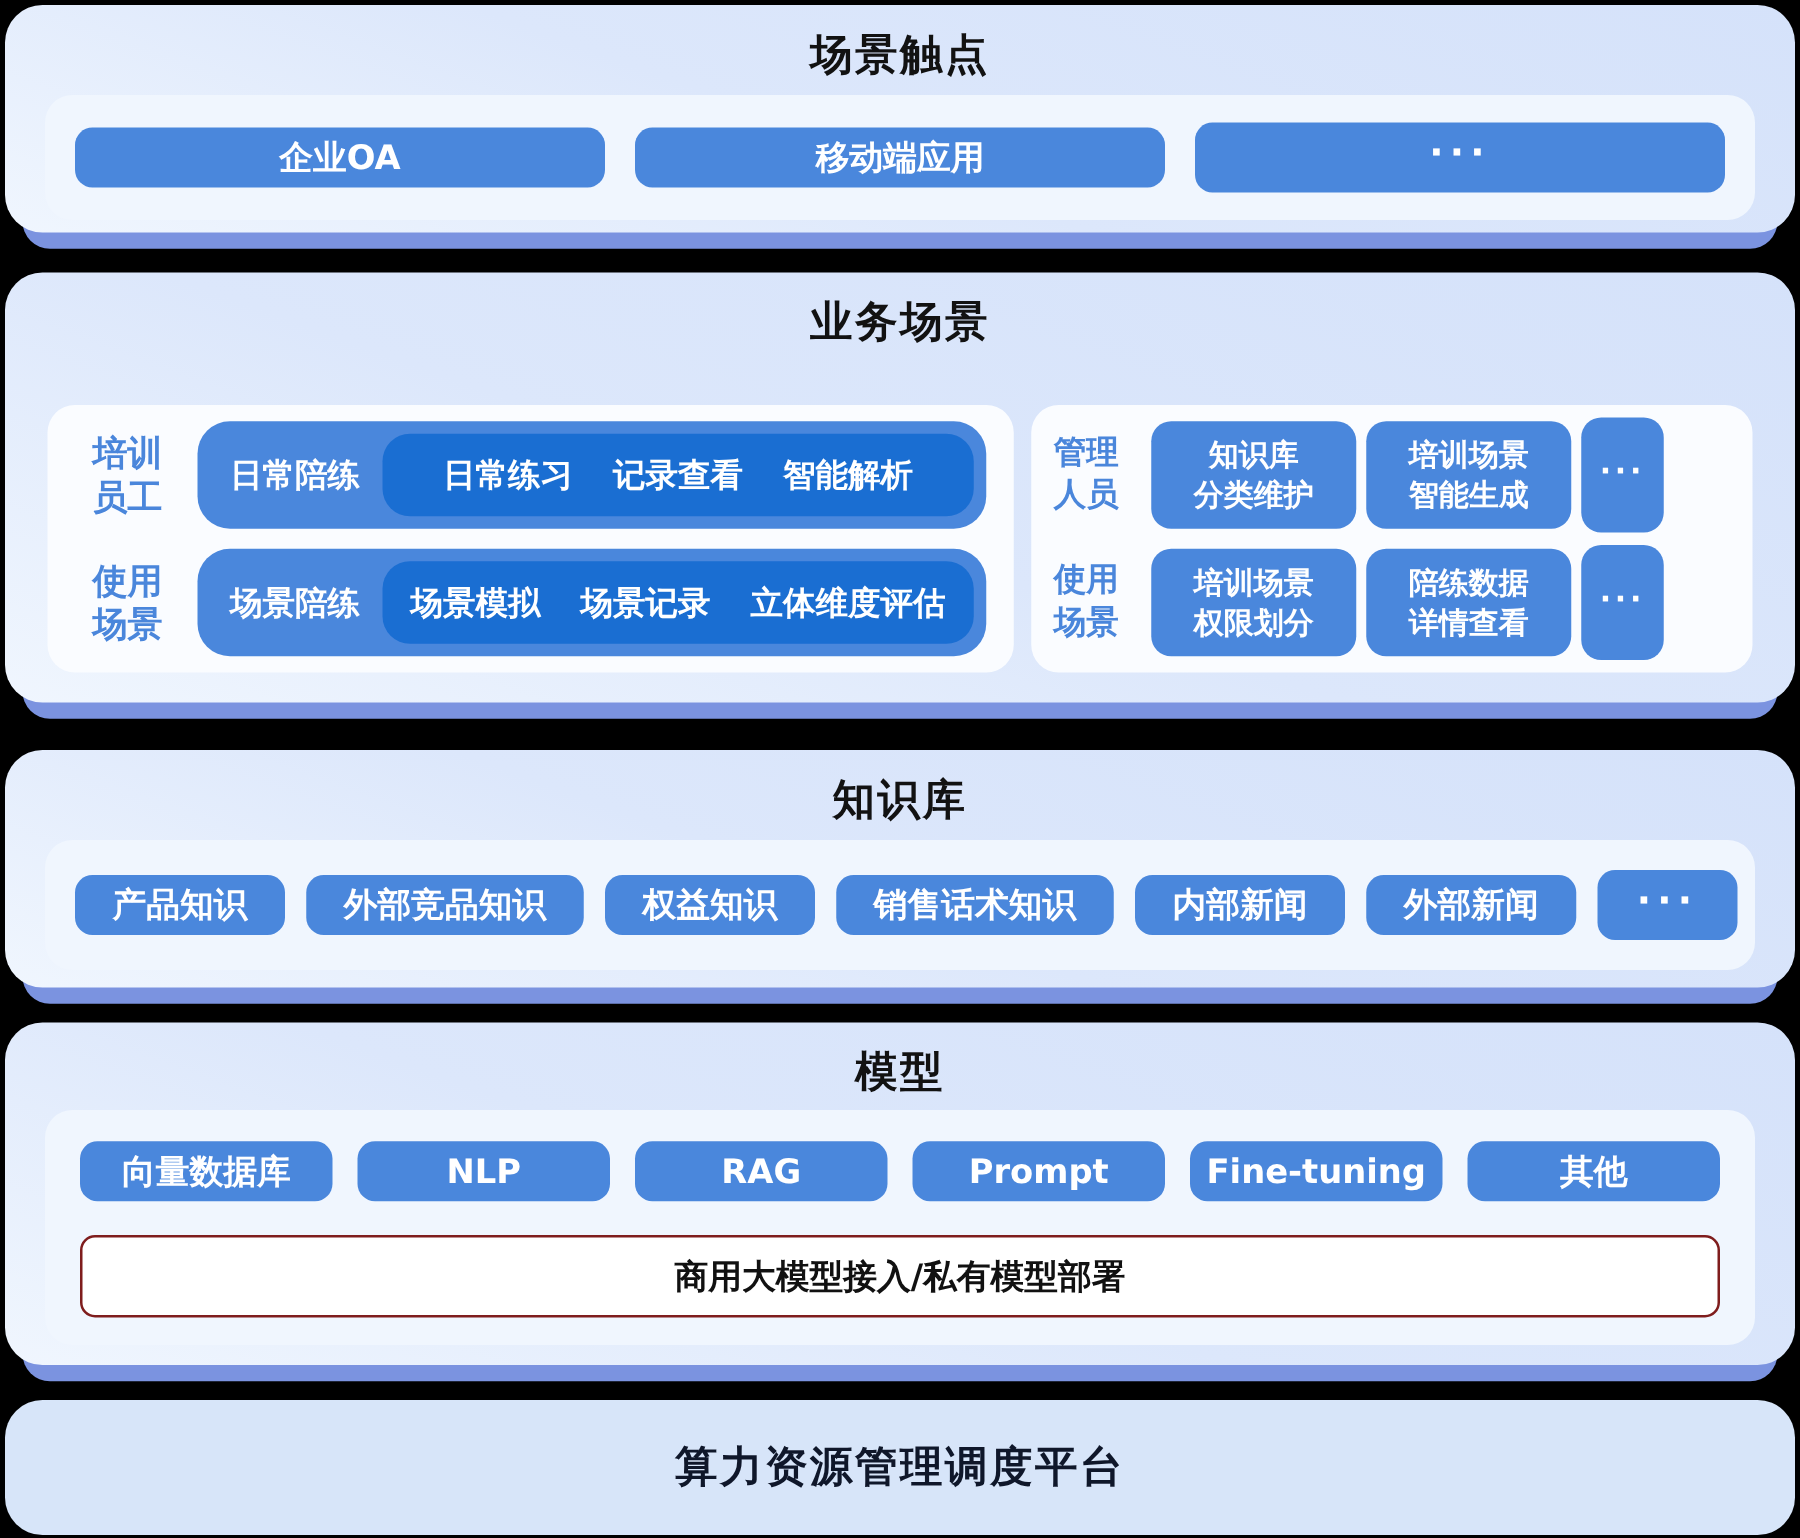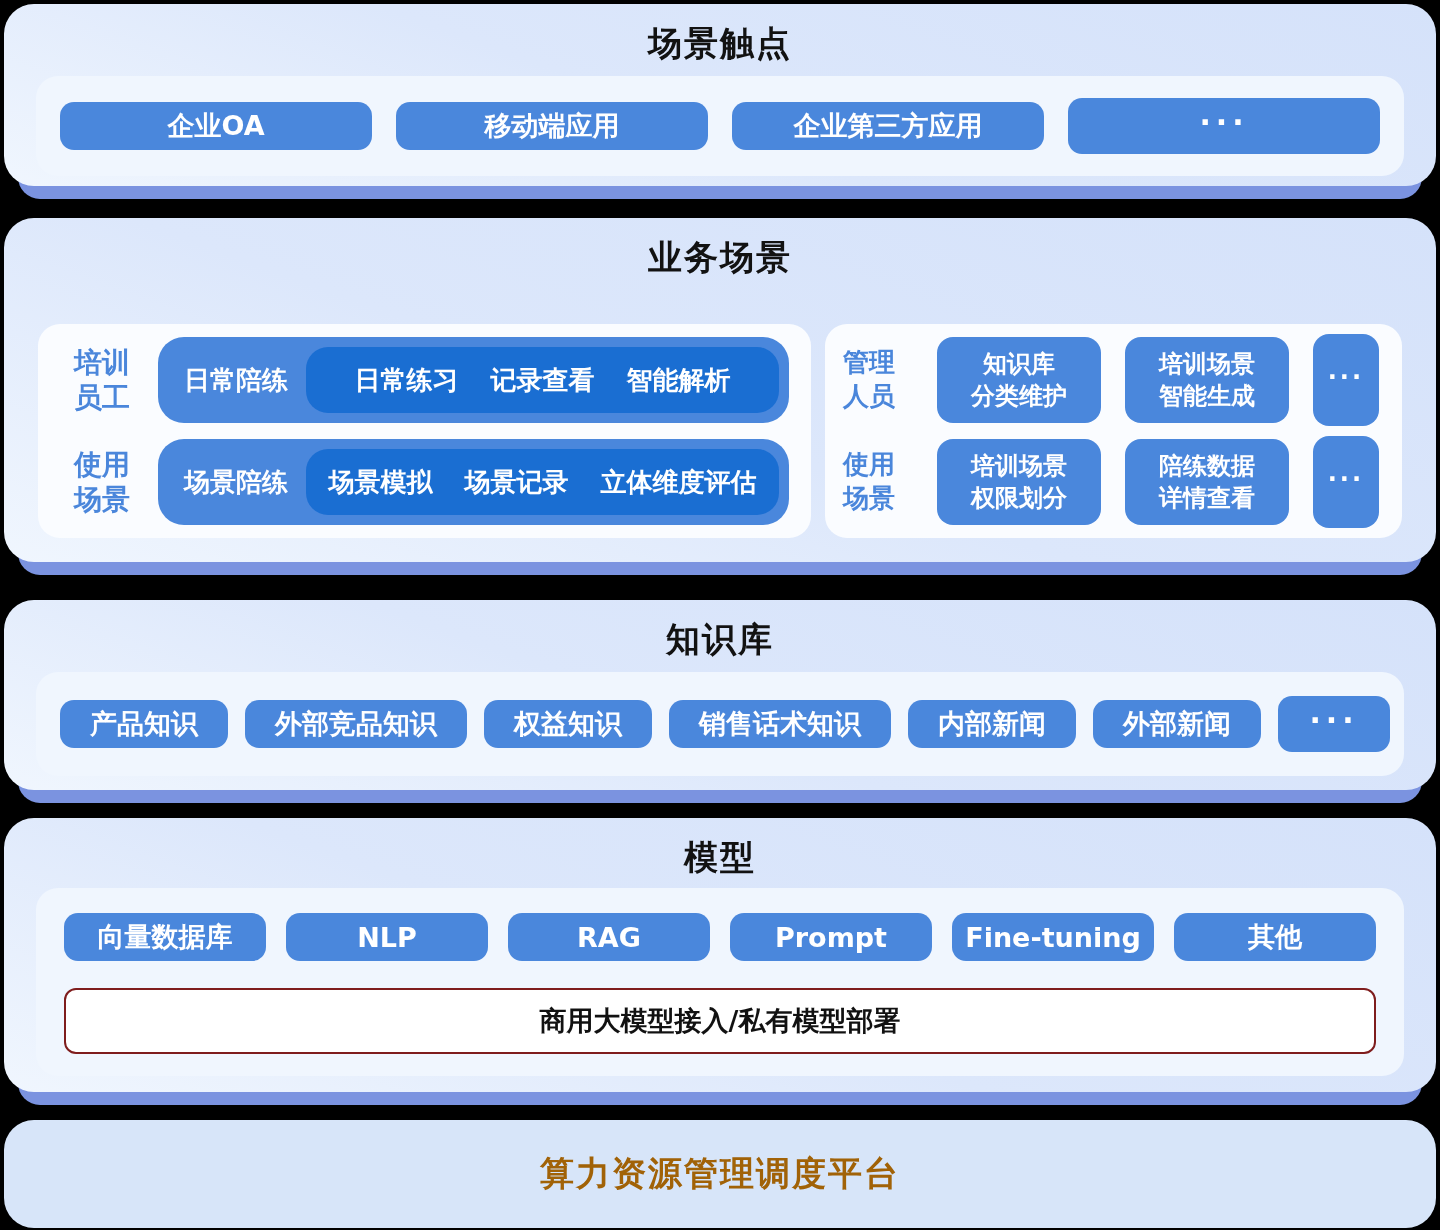--- a/index.html
+++ b/index.html
@@ -49,21 +49,21 @@
   }
   .pill{
     flex:1;height:86px;background:#4a87dc;border-radius:26px;display:flex;
     align-items:center;padding:0 10px 0 26px;gap:18px;color:#fff;font-weight:bold;
   }
   .pill-label{font-size:26px;white-space:nowrap;}
   .pill-inner{
     flex:1;height:66px;background:#1a6ed2;border-radius:22px;display:flex;
     align-items:center;justify-content:center;gap:32px;font-size:26px;white-space:nowrap;
   }
-  .rrow{display:flex;align-items:center;gap:24px;height:86px;}
+  .rrow{display:flex;align-items:center;gap:8px;height:86px;}
   .rlabel{flex:0 0 70px;color:#4a86db;font-weight:bold;font-size:26px;line-height:1.3;white-space:nowrap;}
   .rbtn{
     flex:0 0 164px;height:86px;background:#4a87dc;border-radius:16px;color:#fff;
     font-weight:bold;font-size:24px;line-height:1.35;display:flex;flex-direction:column;
     align-items:center;justify-content:center;text-align:center;white-space:nowrap;
   }
   .rbtn-more{
     flex:0 0 66px;height:86px;background:#4a87dc;border-radius:16px;color:#fff;
     font-weight:bold;font-size:24px;letter-spacing:3px;display:flex;align-items:center;
     justify-content:center;padding-bottom:6px;
@@ -84,35 +84,34 @@
     margin-top:27px;height:62px;background:#ffffff;border:2px solid #7f1d1d;
     border-radius:12px;display:flex;align-items:center;justify-content:center;
     font-weight:bold;font-size:27px;color:#111111;
   }
 
   
   .layer-5{top:1120px;height:108px;}
   .layer-5 .card{
     background:#d7e5f9;display:flex;align-items:center;justify-content:center;
   }
-  .base-title{font-weight:bold;font-size:34px;color:#a16207;letter-spacing:2px;}
+  .base-title{font-weight:bold;font-size:34px;color:#0f172a;letter-spacing:2px;}
 </style>
 </head>
 <body>
 
 <div class="stage">
 
   <div class="layer layer-1">
     <div class="shadow"></div>
     <div class="card">
       <div class="card-title">场景触点</div>
       <div class="tray">
         <div class="btn">企业OA</div>
         <div class="btn">移动端应用</div>
-        <div class="btn">企业第三方应用</div>
         <div class="btn btn-more">···</div>
       </div>
     </div>
   </div>
 
   <div class="layer layer-2">
     <div class="shadow"></div>
     <div class="card">
       <div class="card-title">业务场景</div>
       <div class="panels">

